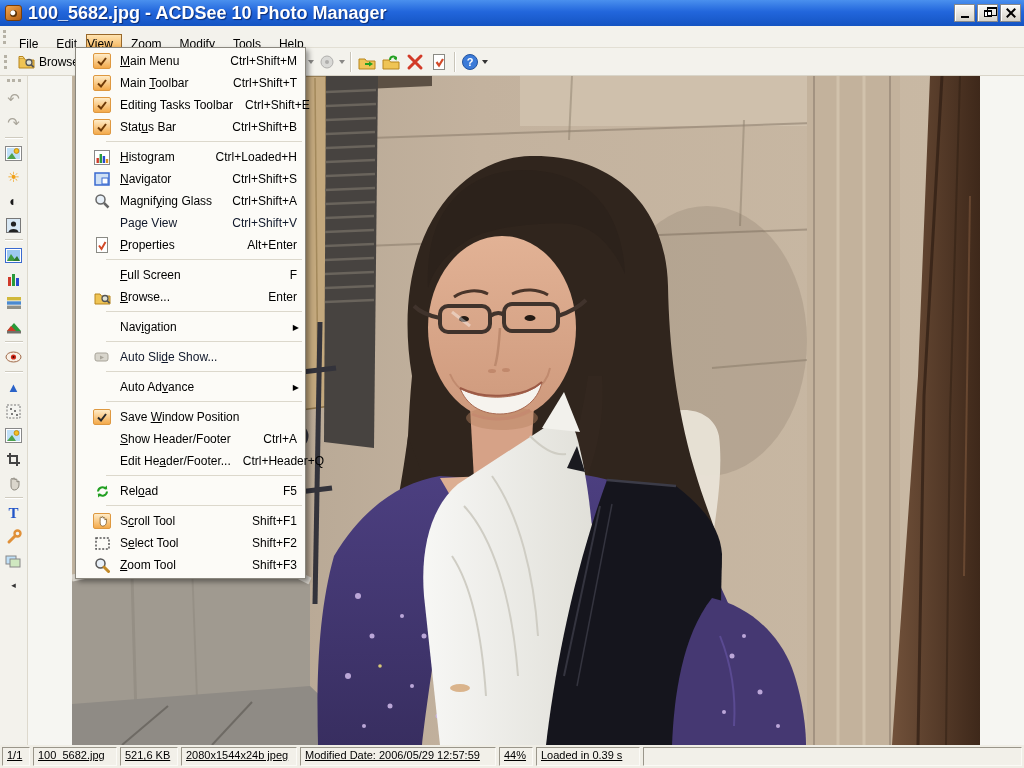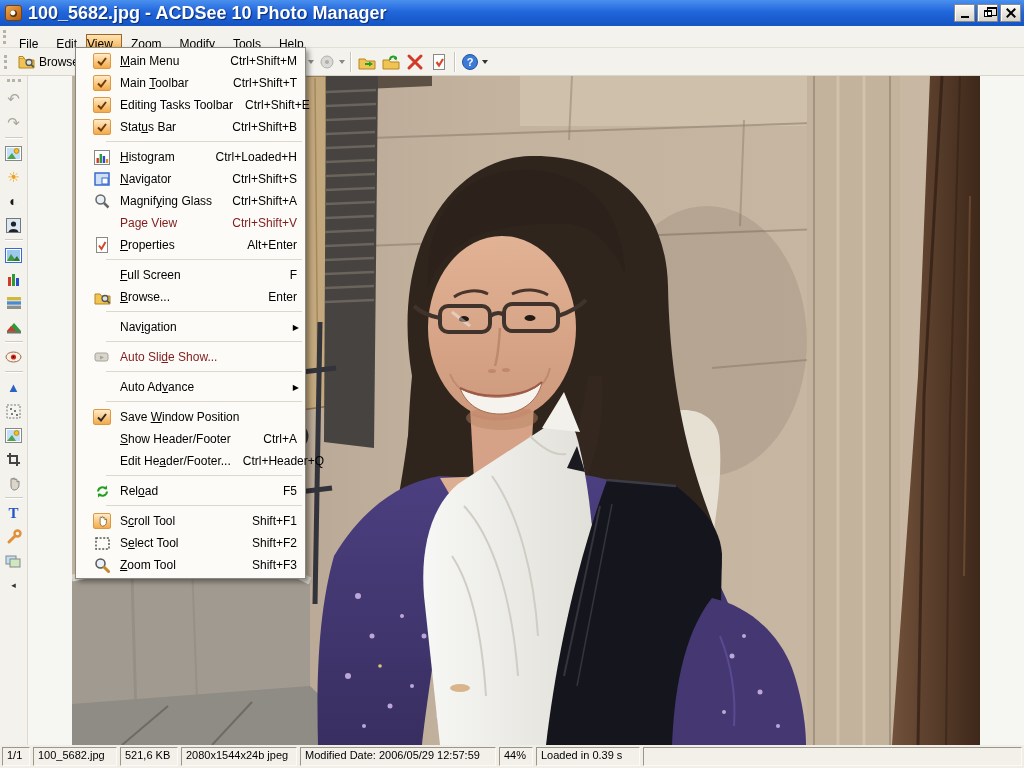--- a/index.html
+++ b/index.html
@@ -58,30 +58,30 @@
   .glyph-collapse { font-size:9px; color:#333; }
 
   
   .viewer { position:absolute; left:28px; top:76px; right:0; bottom:23px; background:#F6F6F2; }
   .photo { position:absolute; left:44px; top:0; width:908px; height:669px; }
 
   
   .statusbar { position:absolute; left:0; bottom:0; right:0; height:23px; background:#F0EEE6;
     display:flex; gap:3px; padding:2px 2px; font-size:11px; align-items:stretch; }
   .cell { border:1px solid; border-color:#9A968A #FBFAF6 #FBFAF6 #9A968A; background:#F2F0E9;
-    padding:1px 4px 0 4px; white-space:nowrap; overflow:hidden; }
+    padding:1px 4px 0 4px; white-space:nowrap; overflow:hidden;text-decoration:underline; }
 
   
   .popup { position:absolute; left:75px; top:47px; width:231px; background:#FCFBF7;
     border:1px solid #8A877E; box-shadow:3px 3px 5px rgba(0,0,0,.38); padding:2px 0; z-index:50; font-size:12px; }
   .mi { height:22px; display:flex; align-items:center; padding:0 8px 0 13px; position:relative; }
   .mi-ico { width:26px; display:flex; align-items:center; justify-content:center; flex:none; }
   .mi-label { padding-left:5px; white-space:nowrap; }
   .mi-short { margin-left:auto; padding-left:12px; white-space:nowrap; }
-  .mi.dis { color:#7f1d1d; }
+  .mi.dis { color:#0f172a; }
   .mi-arrow { position:absolute; right:6px; font-size:8px; color:#000; }
   .m-sep { height:0; border-top:1px solid #DCD8CC; margin:3px 3px 4px 30px; }
   .chk { width:18px; height:16px; border:1px solid #DE9840; border-radius:2px;
     background:linear-gradient(180deg,#FFECC8,#F3A94A); display:flex; align-items:center; justify-content:center; }
   .chk svg { display:block; }
 </style>
 </head>
 <body>
 
 <div class="window">

